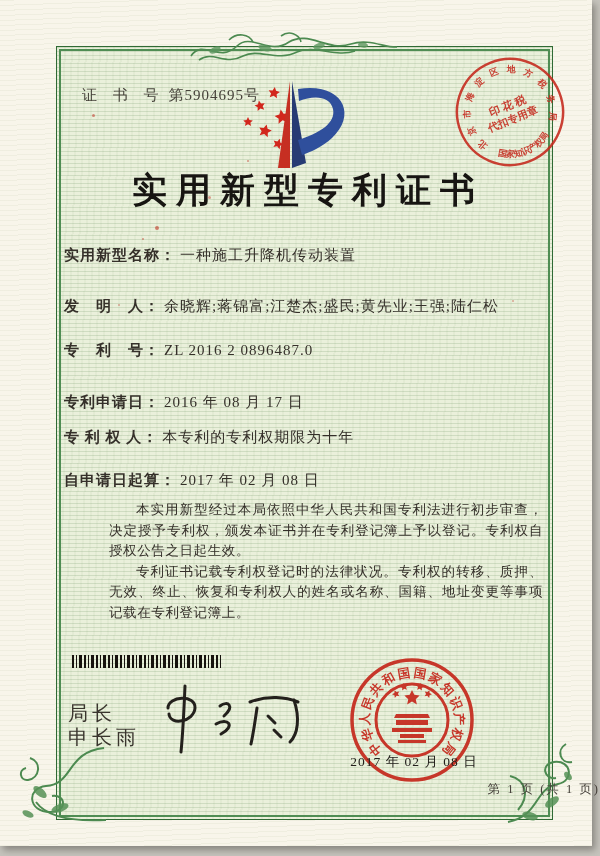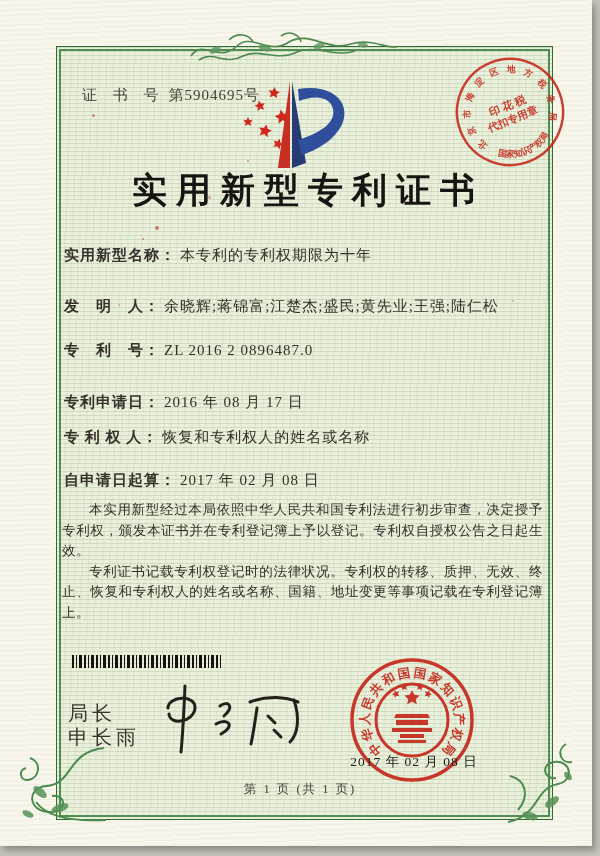--- a/index.html
+++ b/index.html
@@ -27,30 +27,30 @@
     position:absolute; left:0; top:167px; width:600px; text-align:center;
     font-size:35px; font-weight:bold; color:#171512; letter-spacing:9px;
     font-family:"DejaVu Serif","Liberation Serif",serif;
     padding-left:16px;
   }
   .field { position:absolute; left:64px; font-size:15px; color:#35302a; white-space:nowrap; }
   .field .flabel { letter-spacing:1px;font-weight:bold; }
   .field .fvalue { margin-left:4px; letter-spacing:1px; }
   .paras { position:absolute; left:62px; top:500px; width:481px; font-size:13.5px;
     line-height:20.5px; color:#35302a; text-align:justify; letter-spacing:.6px; }
-  .paras p { text-indent:2em; }
+  .paras p { text-indent:2em;padding-left:47px; }
   .barcode { position:absolute; left:72px; top:655px; width:151px; height:13px;
     background:repeating-linear-gradient(90deg,#17130e 0 2px,transparent 2px 4px,#17130e 4px 5px,transparent 5px 7px,#17130e 7px 10px,transparent 10px 12px); }
   .signer { position:absolute; left:68px; font-size:20px; color:#3a352e; letter-spacing:4px; }
   .sig-svg { position:absolute; left:158px; top:680px; }
   .seal-main { position:absolute; left:348px; top:656px; z-index:5; opacity:.92; }
   .seal-tax { position:absolute; left:454px; top:56px; transform:rotate(-22deg); z-index:5; opacity:.88; }
   .issue-date { position:absolute; left:346px; top:753px; width:136px; text-align:center;
     font-size:13.5px; color:#23201c; letter-spacing:1px; z-index:6; }
-  .footer { position:absolute; left:0; top:781px; width:600px; text-align:center;
+  .footer { position:absolute; left:0; top:781px; width:600px; text-align:right;
     font-size:12.5px; color:#45403a; letter-spacing:2px; }
   .ornament { position:absolute; pointer-events:none; }
   .speck { position:absolute; border-radius:50%; background:#c03325; }
   svg text { font-family:"Liberation Serif", serif; }
   .sealring text { fill:#c5281c; font-weight:bold; }
 </style>
 </head>
 <body>
 
 <div class="photo">
@@ -128,33 +128,33 @@
         <use href="#star" transform="translate(46,68) scale(.55) rotate(20)"></use>
       </g>
       <polygon points="58,5 46,92 58,92" fill="#c62f22"></polygon>
       <polygon points="60,5 60,92 74,87" fill="#273b74"></polygon>
       <path d="M66,13 C110,6 126,38 100,62 C90,71 79,76 70,79 L66,64 C88,57 104,47 101,33 C98,20 82,19 67,25 Z" fill="#2f4f9c"></path>
     </svg>
 
     <div class="title">实用新型专利证书</div>
 
     <div class="field" style="top:246px">
-      <span class="flabel">实用新型名称：</span><span class="fvalue">本专利的专利权期限为十年</span>
+      <span class="flabel">实用新型名称：</span><span class="fvalue">一种施工升降机传动装置</span>
     </div>
     <div class="field" style="top:297px">
       <span class="flabel">发　明　人：</span><span class="fvalue">余晓辉;蒋锦富;江楚杰;盛民;黄先业;王强;陆仁松</span>
     </div>
     <div class="field" style="top:341px">
       <span class="flabel">专　利　号：</span><span class="fvalue">ZL 2016 2 0896487.0</span>
     </div>
     <div class="field" style="top:393px">
       <span class="flabel">专利申请日：</span><span class="fvalue">2016 年 08 月 17 日</span>
     </div>
     <div class="field" style="top:428px">
-      <span class="flabel">专 利 权 人：</span><span class="fvalue">恢复和专利权人的姓名或名称</span>
+      <span class="flabel">专 利 权 人：</span><span class="fvalue">本专利的专利权期限为十年</span>
     </div>
     <div class="field" style="top:471px">
       <span class="flabel">自申请日起算：</span><span class="fvalue">2017 年 02 月 08 日</span>
     </div>
 
     <div class="paras">
       <p>本实用新型经过本局依照中华人民共和国专利法进行初步审查，决定授予专利权，颁发本证书并在专利登记簿上予以登记。专利权自授权公告之日起生效。</p>
       <p>专利证书记载专利权登记时的法律状况。专利权的转移、质押、无效、终止、恢复和专利权人的姓名或名称、国籍、地址变更等事项记载在专利登记簿上。</p>
     </div>
 

